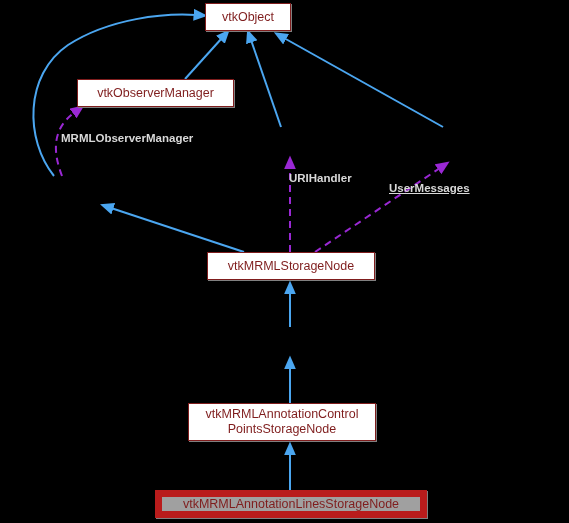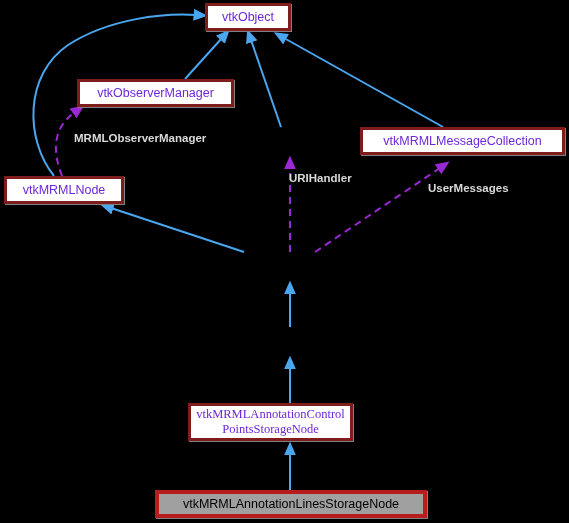--- a/index.html
+++ b/index.html
@@ -21,37 +21,37 @@
     left: 0;
     top: 0;
     width: 569px;
     height: 523px;
     display: block;
   }
   .node-box {
     position: absolute;
     box-sizing: border-box;
     background: #ffffff;
-    border: 3px solid #7f1d1d;
+    border: 1px solid #7f1d1d;
     box-shadow: 1px 1px 0 0 #808080;
     display: flex;
     align-items: center;
     justify-content: center;
     text-align: center;
-    color: #6d28d9;
+    color: #7f1d1d;
     font-size: 12.5px;
     line-height: 15px;
     letter-spacing: 0px;
     white-space: pre-line;
     z-index: 5;
   }
   .node-box.highlight {
     background: #a0a0a0;
-    border: 4px solid #b91c1c;
-    color: #000000;
+    border: 7px solid #b91c1c;
+    color: #7f1d1d;
   }
   .edge-label {
     position: absolute;
     color: #d9d9d9;
     font-size: 11.5px;
     font-weight: bold;
     white-space: nowrap;
     z-index: 6;
     line-height: 13px;
   }
@@ -96,38 +96,35 @@
 
   <div class="node-box" style="left:205px; top:3px; width:86px; height:28px;">
     <span>vtkObject</span>
   </div>
 
   <div class="node-box" style="left:77px; top:79px; width:157px; height:28px;align-items:center;">
     <span>vtkObserverManager</span>
   </div>
 
 
-  <div class="node-box" style="left:360px; top:127px; width:205px; height:28px;">
-    <span>vtkMRMLMessageCollection</span>
-  </div>
 
-  <div class="node-box" style="left:4px; top:176px; width:120px; height:28px;">
-    <span>vtkMRMLNode</span>
+
+  <div class="node-box" style="left:207px; top:252px; width:168px; height:28px;">
+    <span>vtkMRMLStorageNode</span>
   </div>
 
 
-
-  <div class="node-box" style="left:188px; top:403px; width:165px; height:38px;font-family:Liberation Serif, serif;">
+  <div class="node-box" style="left:188px; top:403px; width:188px; height:38px;">
     <span>vtkMRMLAnnotationControl
 PointsStorageNode</span>
   </div>
 
   <div class="node-box highlight" style="left:155px; top:490px; width:272px; height:28px;">
     <span>vtkMRMLAnnotationLinesStorageNode</span>
   </div>
 
-  <div class="edge-label" style="left:74px; top:132px;">MRMLObserverManager</div>
+  <div class="edge-label" style="left:61px; top:132px;">MRMLObserverManager</div>
 
   <div class="edge-label" style="left:289px; top:172px;">URIHandler</div>
 
-  <div class="edge-label" style="left:428px; top:182px;">UserMessages</div>
+  <div class="edge-label" style="left:389px; top:182px;text-decoration:underline;">UserMessages</div>
 
 </div>
 
 </body></html>

